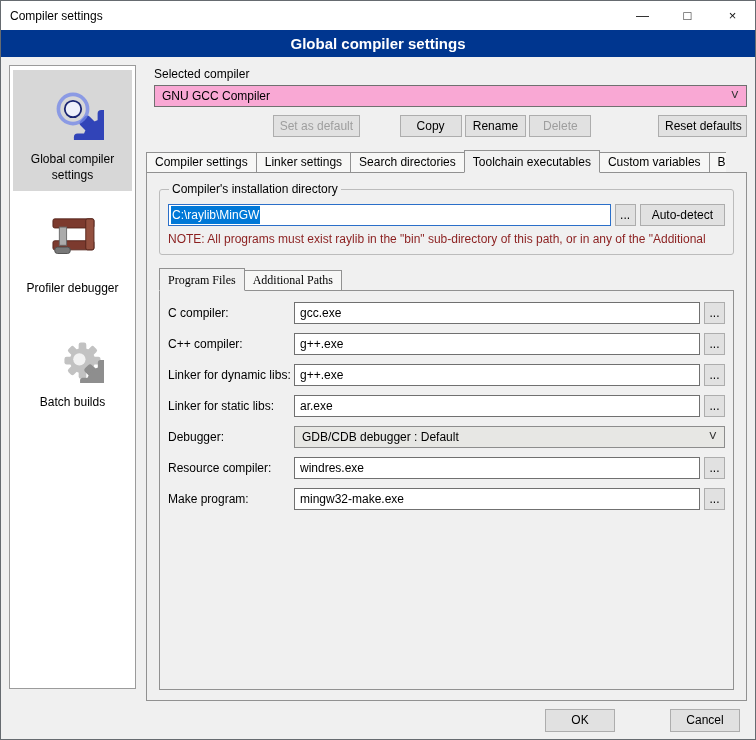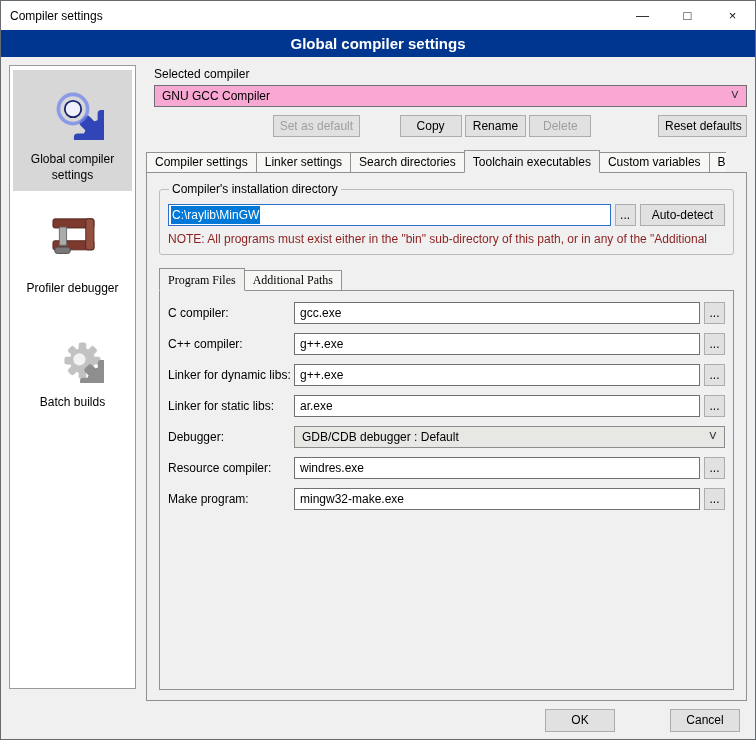--- a/index.html
+++ b/index.html
@@ -158,21 +158,21 @@
 
         <div class="groupbox">
           <span class="groupbox-legend">Compiler's installation directory</span>
           <div class="dir-row">
             <div class="dir-input">
               <span class="sel-text">C:\raylib\MinGW</span>
             </div>
             <button class="btn browse-btn">...</button>
             <button class="btn btn-autodetect">Auto-detect</button>
           </div>
-          <div class="note">NOTE: All programs must exist either in the "bin" sub-directory of this path, or in any of the "Additional</div>
+          <div class="note">NOTE: All programs must exist raylib in the "bin" sub-directory of this path, or in any of the "Additional</div>
         </div>
 
         <div class="tabbar tabbar2">
           <div class="tab active">Program Files</div>
           <div class="tab">Additional Paths</div>
         </div>
 
         <div class="subpanel">
 
           <div class="field-row">

